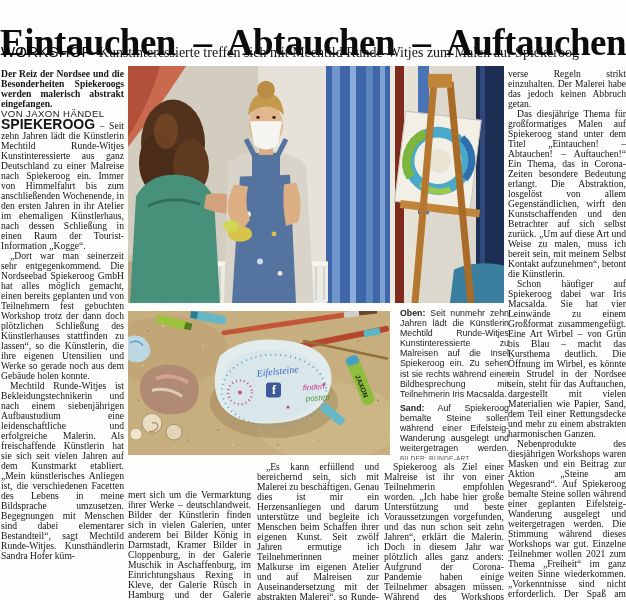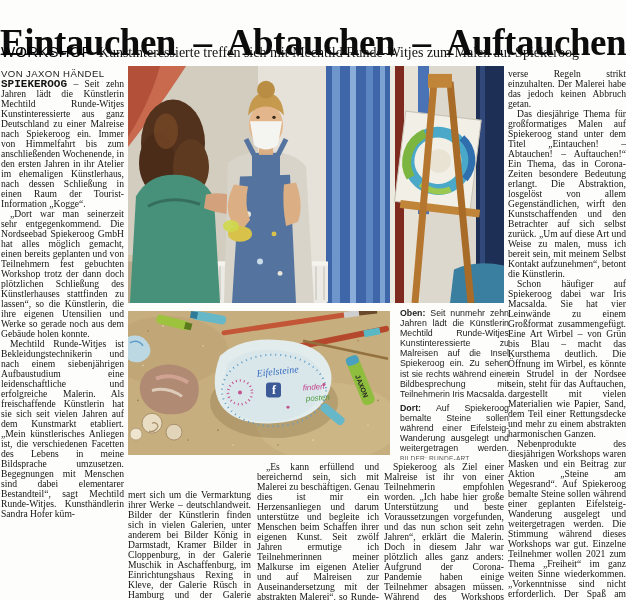--- a/index.html
+++ b/index.html
@@ -18,21 +18,21 @@
 
   
   .col{position:absolute;overflow:hidden;}
   .body-text p{margin:0;text-align:justify;font-size:9.6px;line-height:10px;
     hyphens:auto;-webkit-hyphens:auto;}
   .body-text p.indent{text-indent:9px;font-family:Liberation Serif, serif;}
   .lead{font-size:12.6px;line-height:14.6px;font-weight:bold;text-align:left;
     hyphens:none;-webkit-hyphens:none;}
   .byline{font-family:"Liberation Sans",sans-serif;font-size:7.8px;letter-spacing:0.4px;
     color:#222;margin:7px 0 8px 0;}
-  .loc{font-family:Liberation Mono, monospace;font-weight:bold;font-size:11px;}
+  .loc{font-family:Liberation Sans, sans-serif;font-weight:bold;font-size:14px;}
 
   
   .caption{font-family:"Liberation Sans",sans-serif;font-size:8.8px;line-height:10.1px;
     color:#222;text-align:justify;}
   .caption p{margin:0 0 4px 0;}
   .cap-label{font-weight:bold;}
   .credit{font-family:"Liberation Sans",sans-serif;font-size:6.6px;letter-spacing:0.2px;
     color:#555;white-space:nowrap;}
 
   
@@ -44,20 +44,21 @@
 
 <div class="page">
 
   <h1 class="headline">Eintauchen – Abtauchen – Auftauchen</h1>
 
   <div class="kicker-row">
     <span class="kicker">WORKSHOP</span><span class="subtitle">Kunstinteressierte treffen sich mit Mechtild Runde-Witjes zum Malen auf Spiekeroog</span>
   </div>
 
   <div class="col body-text" style="left:1px;top:69px;width:123px;height:531px;">
+    <p class="lead">Der Reiz der Nordsee und die Besonderheiten Spiekeroogs werden malerisch abstrakt eingefangen.</p>
     <p class="byline">VON JAXON HÄNDEL</p>
     <p><span class="loc">SPIEKEROOG</span><span> – Seit zehn Jahren lädt die Künstlerin Mechtild Runde-Witjes Kunstinteressierte aus ganz Deutschland zu einer Malreise nach Spiekeroog ein. Immer von Himmelfahrt bis zum anschließenden Wochenende, in den ersten Jahren in ihr Atelier im ehemaligen Künstlerhaus, nach dessen Schließung in einen Raum der Tourist-Information „Kogge“.</span></p>
     <p class="indent">„Dort war man seinerzeit sehr entgegenkommend. Die Nordseebad Spiekeroog GmbH hat alles möglich gemacht, einen bereits geplanten und von Teilnehmern fest gebuchten Workshop trotz der dann doch plötzlichen Schließung des Künstlerhauses stattfinden zu lassen“, so die Künstlerin, die ihre eigenen Utensilien und Werke so gerade noch aus dem Gebäude holen konnte.</p>
     <p class="indent">Mechtild Runde-Witjes ist Bekleidungstechnikerin und nach einem siebenjährigen Aufbaustudium eine leidenschaftliche und erfolgreiche Malerin. Als freischaffende Künstlerin hat sie sich seit vielen Jahren auf dem Kunstmarkt etabliert. „Mein künstlerisches Anliegen ist, die verschiedenen Facetten des Lebens in meine Bildsprache umzusetzen. Begegnungen mit Menschen sind dabei elementarer Bestandteil“, sagt Mechtild Runde-Witjes. Kunsthändlerin Sandra Hofer küm-</p>
   </div>
 
   <div class="photo" style="left:128px;top:66px;width:376px;height:237px;">
     <svg viewBox="0 0 376 240" preserveAspectRatio="none" xmlns="http://www.w3.org/2000/svg">
       <rect width="376" height="240" fill="#ddd8ce"></rect>
       <rect x="0" y="0" width="130" height="240" fill="#d3cdc0"></rect>
@@ -244,21 +245,21 @@
         <circle cx="24" cy="113" r="10" fill="#e9ddc4" stroke="#a8906a" stroke-width="1"></circle>
         <path d="M24,113 a4,4 0 0,1 6,3 a7,7 0 0,1 -9,5" fill="none" stroke="#a8906a" stroke-width="1.2"></path>
         <circle cx="46" cy="122" r="8" fill="#e2d4b8" stroke="#a8906a" stroke-width="1"></circle>
         <circle cx="8" cy="124" r="6" fill="#efe5cf" stroke="#b09a78" stroke-width="0.8"></circle>
       </g>
     </svg>
   </div>
 
   <div class="col caption" style="left:400px;top:308px;width:109px;height:152px;">
     <p><span class="cap-label">Oben:</span><span> Seit nunmehr zehn Jahren lädt die Künstlerin Mechtild Runde-Witjes Kunstinteressierte zu Malreisen auf die Insel Spiekeroog ein. Zu sehen ist sie rechts während einer Bildbesprechung mit Teilnehmerin Iris Macsalda.</span></p>
-    <p><span class="cap-label">Dort:</span><span> Auf Spiekeroog bemalte Steine sollen während einer Eifelsteig-Wanderung ausgelegt und weitergetragen werden.</span> <span class="credit">BILDER: RUNDE-ART</span></p>
+    <p><span class="cap-label">Sand:</span><span> Auf Spiekeroog bemalte Steine sollen während einer Eifelsteig-Wanderung ausgelegt und weitergetragen werden.</span> <span class="credit">BILDER: RUNDE-ART</span></p>
   </div>
 
   <div class="col body-text" style="left:128px;top:462px;width:123px;height:138px;margin-top:28px;">
     <p>mert sich um die Vermarktung ihrer Werke – deutschlandweit. Bilder der Künstlerin finden sich in vielen Galerien, unter anderem bei Bilder König in Darmstadt, Kramer Bilder in Cloppenburg, in der Galerie Muschik in Aschaffenburg, im Einrichtungshaus Rexing in Kleve, der Galerie Rüsch in Hamburg und der Galerie Schmitt in St. Wendel. Seit 15 Jahren führt sie eine eigene Galerie in Kerken.</p>
   </div>
   <div class="col body-text" style="left:257px;top:462px;width:122px;height:138px;">
     <p class="indent">„Es kann erfüllend und bereichernd sein, sich mit Malerei zu beschäftigen. Genau dies ist mir ein Herzensanliegen und darum unterstütze und begleite ich Menschen beim Schaffen ihrer eigenen Kunst. Seit zwölf Jahren ermutige ich Teilnehmerinnen meiner Malkurse im eigenen Atelier und auf Malreisen zur Auseinandersetzung mit der abstrakten Malerei“, so Runde-Witjes.</p>
   </div>
   <div class="col body-text" style="left:384px;top:462px;width:120px;height:138px;">
     <p class="indent">Spiekeroog als Ziel einer Malreise ist ihr von einer Teilnehmerin empfohlen worden. „Ich habe hier große Unterstützung und beste Voraussetzungen vorgefunden, und das nun schon seit zehn Jahren“, erklärt die Malerin. Doch in diesem Jahr war plötzlich alles ganz anders: Aufgrund der Corona-Pandemie haben einige Teilnehmer absagen müssen. Während des Workshops waren Masken zu tragen und di-</p>

